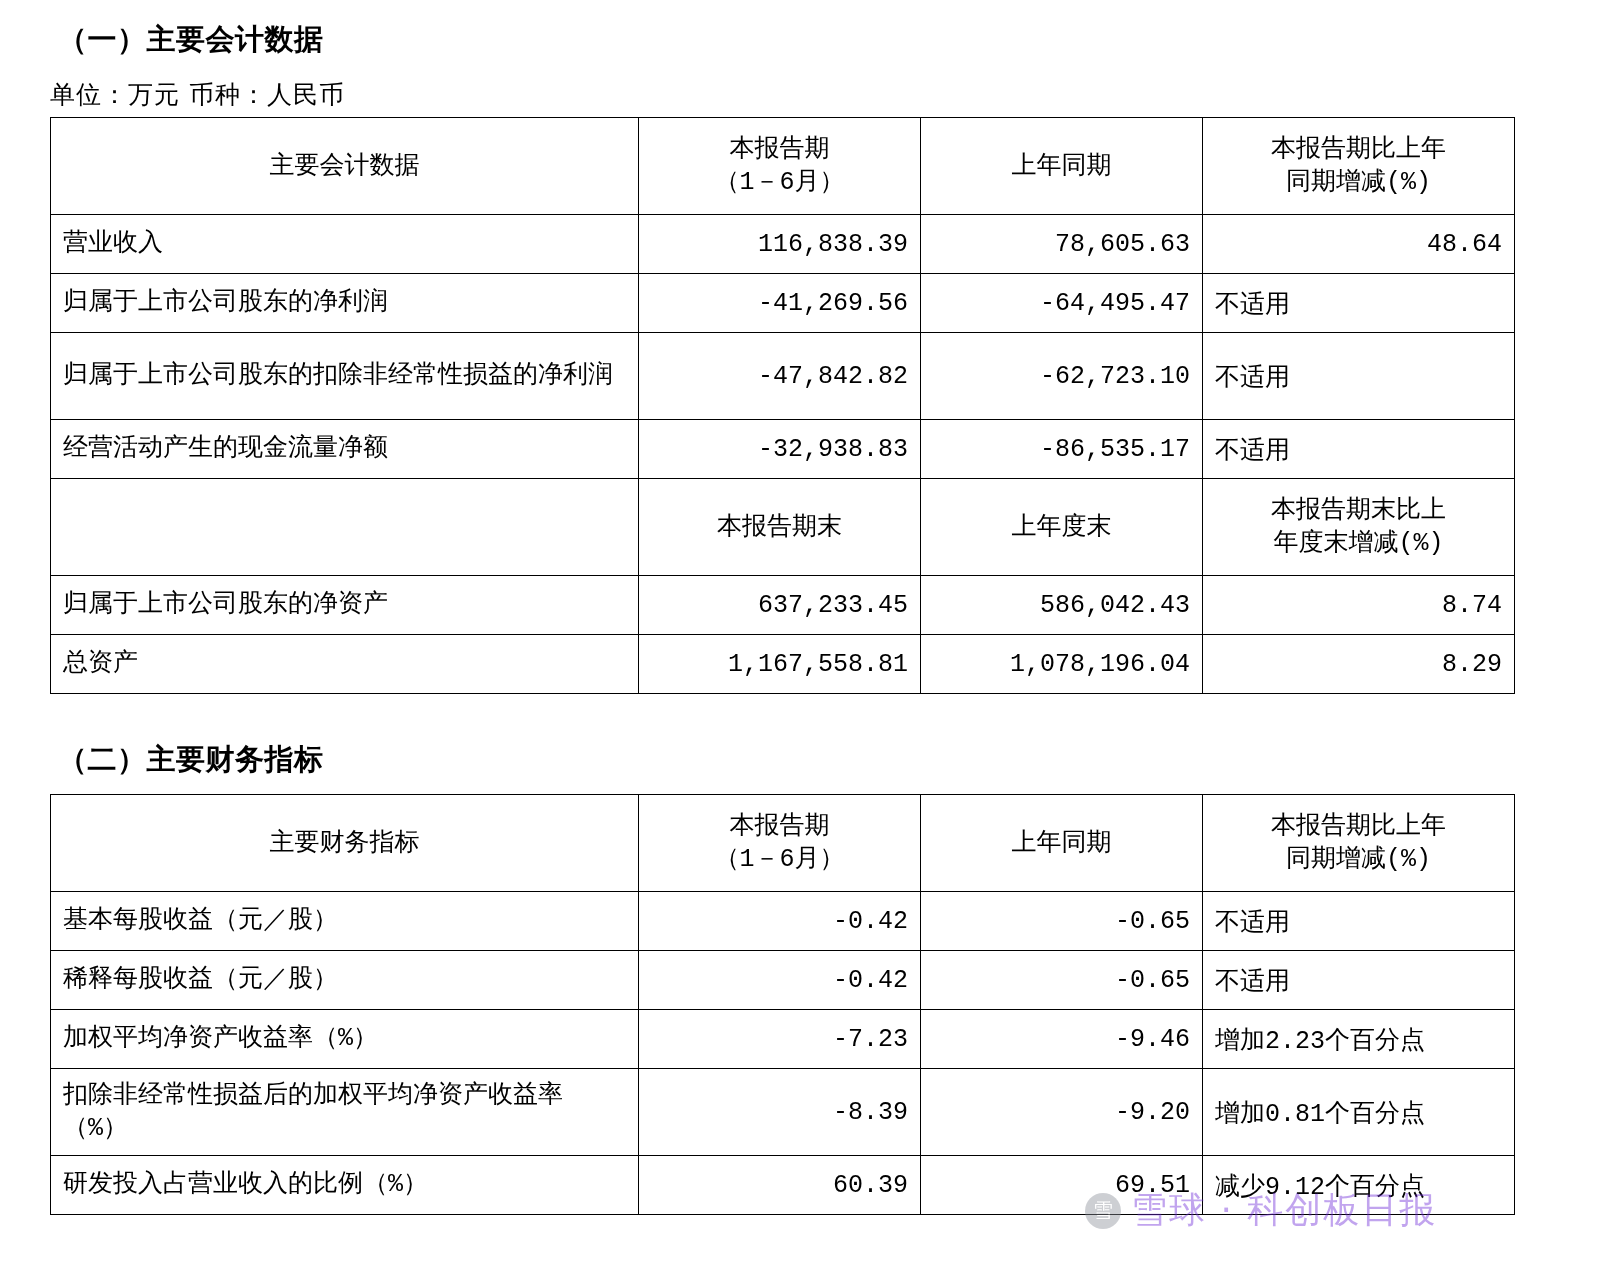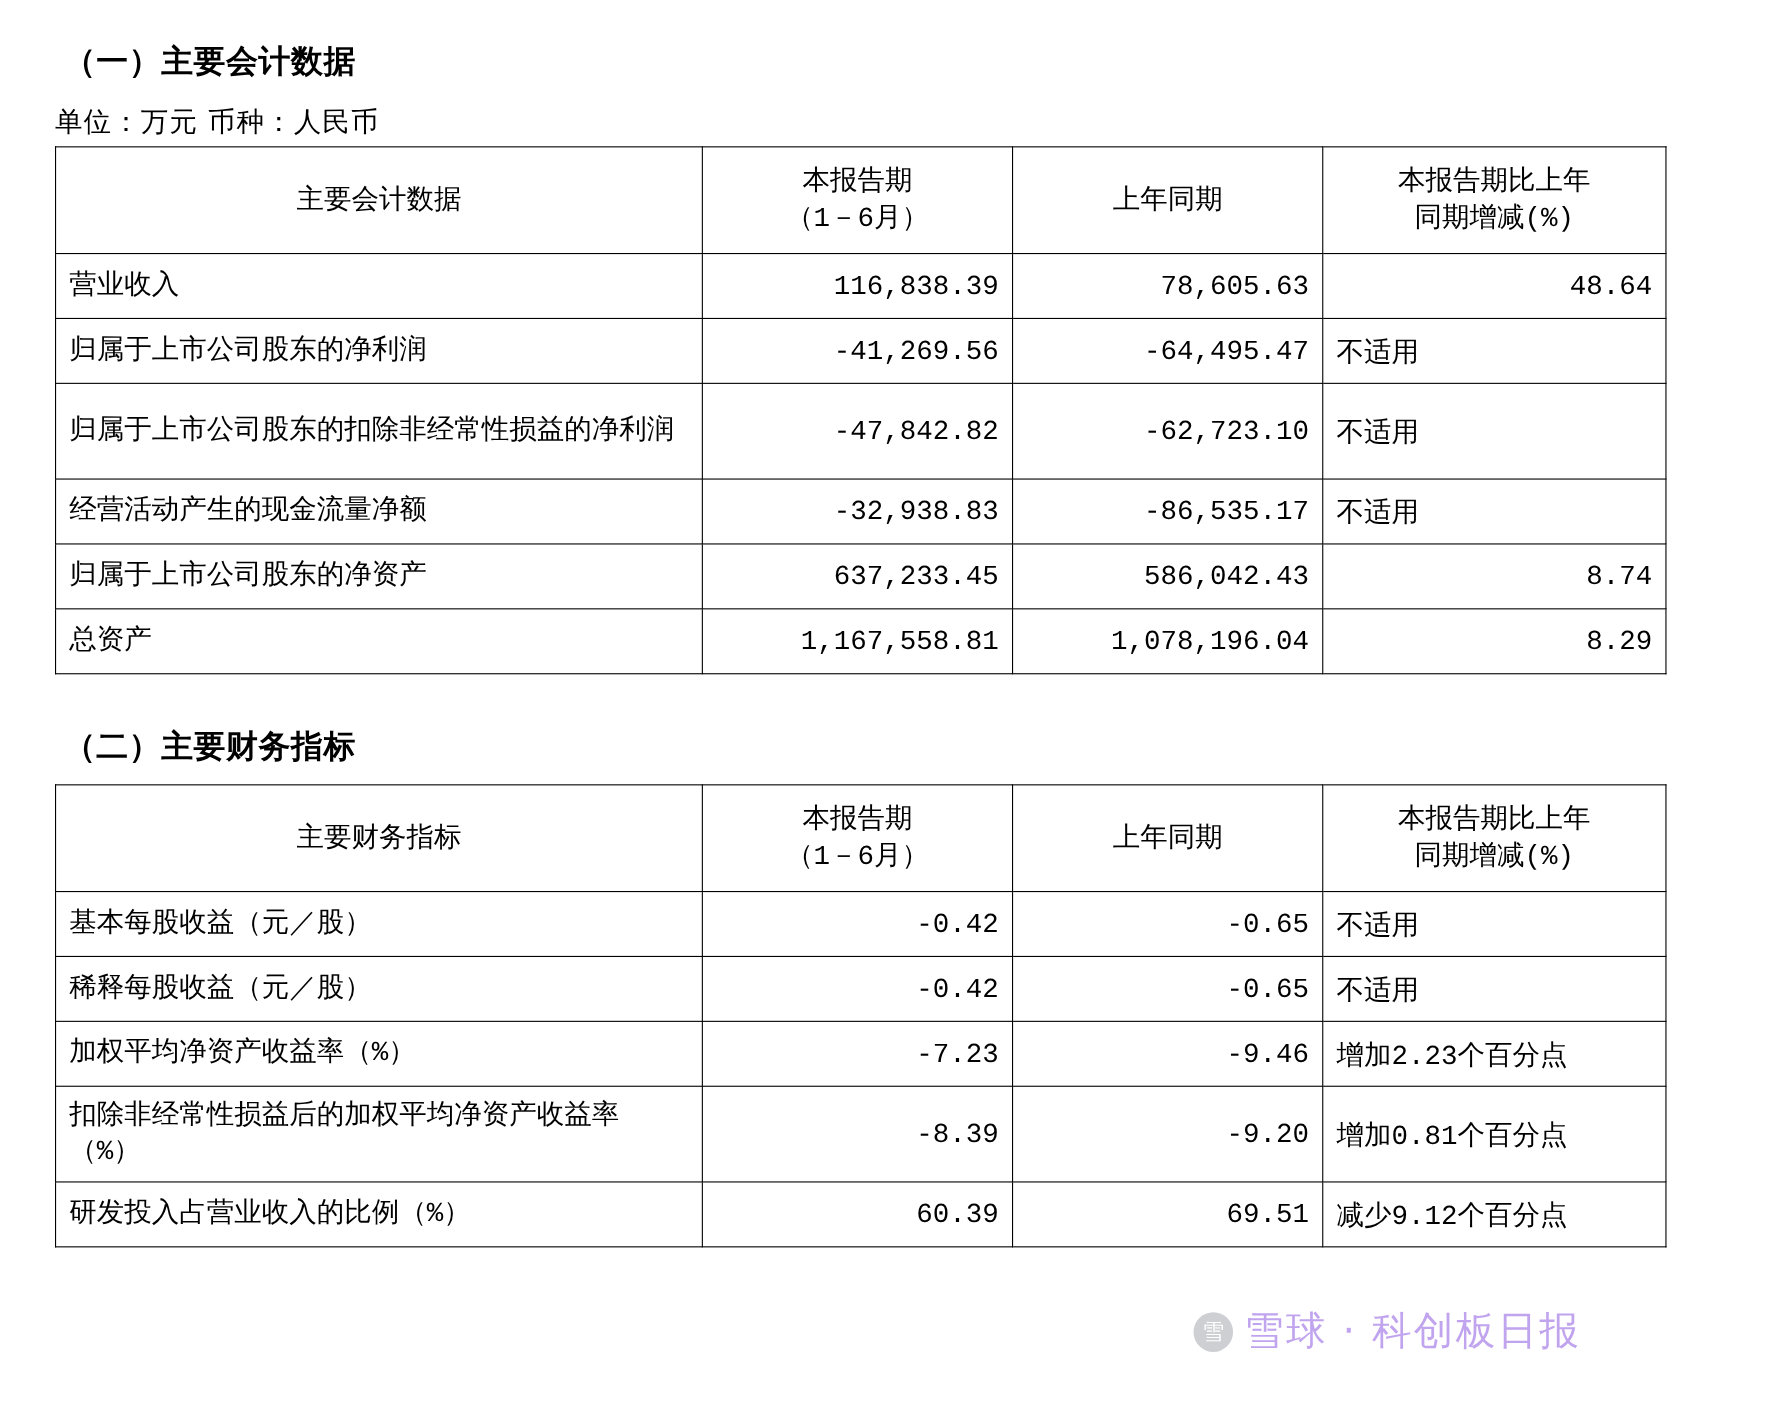--- a/index.html
+++ b/index.html
@@ -13,21 +13,21 @@
     font-family: "DejaVu Serif", "Liberation Serif", serif;
     color: #000000;
     position: relative;
     overflow: hidden;
   }
   .page {
     position: relative;
     width: 1608px;
     height: 1284px;
     box-sizing: border-box;
-    padding: 16px 50px;
+    padding: 0 50px;
   }
   .section-heading {
     font-size: 29px;
     font-weight: bold;
     letter-spacing: 0.5px;
     margin: 0;
     padding-top: 20px;
     padding-left: 8px;
     font-family: "DejaVu Sans", "Liberation Sans", sans-serif;
   }
@@ -162,20 +162,29 @@
         <td class="mid">不适用</td>
       </tr>
 
       <tr class="row-norm">
         <td class="label">经营活动产生的现金流量净额</td>
         <td class="num">-32,938.83</td>
         <td class="num">-86,535.17</td>
         <td class="mid">不适用</td>
       </tr>
 
+      <tr class="row-hdr">
+        <td class="hdr"></td>
+        <td class="hdr">本报告期末</td>
+        <td class="hdr">上年度末</td>
+        <td class="hdr">
+          <span class="hdr-sub">本报告期末比上</span>
+          <span class="hdr-sub">年度末增减(%)</span>
+        </td>
+      </tr>
 
       <tr class="row-norm">
         <td class="label">归属于上市公司股东的净资产</td>
         <td class="num">637,233.45</td>
         <td class="num">586,042.43</td>
         <td class="num">8.74</td>
       </tr>
 
       <tr class="row-norm">
         <td class="label">总资产</td>

